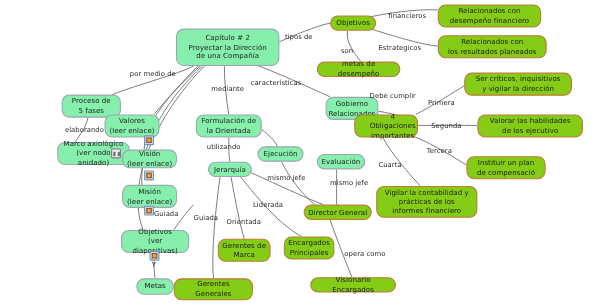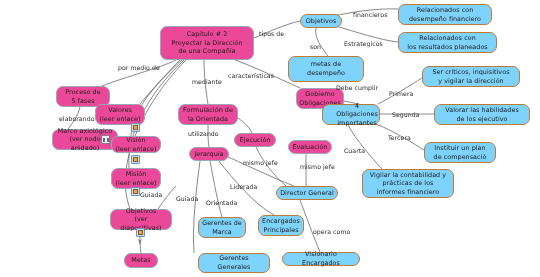--- a/index.html
+++ b/index.html
@@ -35,26 +35,26 @@
     text-align: center;
     border-radius: 7px;
     font-size: 6.4px;
     line-height: 1.33;
     letter-spacing: 0.05px;
     padding: 1px 3px;
     white-space: pre-line;
     color: #161616;
   }
   .node.blue {
-    background: #ec4899;
+    background: #86efac;
     border: 0.8px solid #9aa7b4;
     color: #1d1d1d;
   }
   .node.orange {
-    background: #7dd3fc;
+    background: #84cc16;
     border: 0.8px solid #c07a36;
     color: #1b1b1b;
   }
   .elabel {
     position: absolute;
     font-size: 6.2px;
     color: #2a2a2a;
     white-space: nowrap;
     letter-spacing: 0.05px;
     background: transparent;
@@ -145,44 +145,44 @@
 (leer enlace)</div>
       <div class="node blue" style="left: 110px; top: 209px; width: 62px; height: 21px;">Objetivos
 (ver diapositivas)</div>
       <div class="node blue" style="left: 124px; top: 253px; width: 34px; height: 15px;">Metas</div>
       <div class="node blue" style="left: 178px; top: 104px; width: 60px; height: 21px;">Formulación de
 la Orientada</div>
       <div class="node blue" style="left: 189px; top: 147px; width: 40px; height: 14px; text-align: center;">Jerarquía</div>
       <div class="node blue" style="left: 234px; top: 133px; width: 42px; height: 14px;">Ejecución</div>
       <div class="node blue" style="left: 288px; top: 140px; width: 44px; height: 14px;">Evaluación</div>
       <div class="node blue" style="left: 296px; top: 88px; width: 48px; height: 21px;">Gobierno
-Obligaciones</div>
+Relacionados</div>
       <div class="node orange" style="left: 300px; top: 14px; width: 42px; height: 14px;">Objetivos</div>
       <div class="node orange" style="left: 398px; top: 4px; width: 94px; height: 21px;">Relacionados con
 desempeño financiero</div>
       <div class="node orange" style="left: 398px; top: 32px; width: 99px; height: 21px;">Relacionados con
 los resultados planeados</div>
-      <div class="node orange" style="left: 288px; top: 56px; width: 76px; height: 26px;">metas de desempeño</div>
+      <div class="node orange" style="left: 288px; top: 56px; width: 76px; height: 14px;">metas de desempeño</div>
       <div class="node orange" style="left: 322px; top: 104px; width: 58px; height: 21px; padding-left: 15px;">4 Obligaciones
 importantes</div>
       <div class="node orange" style="left: 422px; top: 66px; width: 98px; height: 21px;">Ser críticos, inquisitivos
 y vigilar la dirección</div>
       <div class="node orange" style="left: 434px; top: 104px; width: 96px; height: 21px;">Valorar las habilidades
 de los ejecutivo</div>
       <div class="node orange" style="left: 424px; top: 142px; width: 72px; height: 21px;">Instituir un plan
 de compensació</div>
-      <div class="node orange" style="left: 342px; top: 169px; width: 92px; height: 29px; margin-left: 20px;">Vigilar la contabilidad y
+      <div class="node orange" style="left: 342px; top: 169px; width: 92px; height: 29px;">Vigilar la contabilidad y
 prácticas de los
 informes financiero</div>
       <div class="node orange" style="left: 276px; top: 186px; width: 62px; height: 14px;">Director General</div>
       <div class="node orange" style="left: 258px; top: 215px; width: 46px; height: 21px;">Encargados
 Principales</div>
       <div class="node orange" style="left: 198px; top: 217px; width: 48px; height: 21px;">Gerentes de
 Marca</div>
-      <div class="node orange" style="left: 158px; top: 253px; width: 72px; height: 20px; margin-left: 40px;">Gerentes Generales</div>
+      <div class="node orange" style="left: 158px; top: 253px; width: 72px; height: 20px;">Gerentes Generales</div>
       <div class="node orange" style="left: 282px; top: 252px; width: 78px; height: 14px;">Visionario Encargados</div>
     </div>
   <div id="labels">
       <div class="elabel" style="left: 118px; top: 64px;">por medio de</div>
       <div class="elabel" style="left: 59px; top: 115px;">elaborando</div>
       <div class="elabel" style="left: 192px; top: 78px;">mediante</div>
       <div class="elabel" style="left: 228px; top: 72px;">características</div>
       <div class="elabel" style="left: 259px; top: 30px;">tipos de</div>
       <div class="elabel" style="left: 310px; top: 43px;">son</div>
       <div class="elabel" style="left: 353px; top: 11px;">financieros</div>

